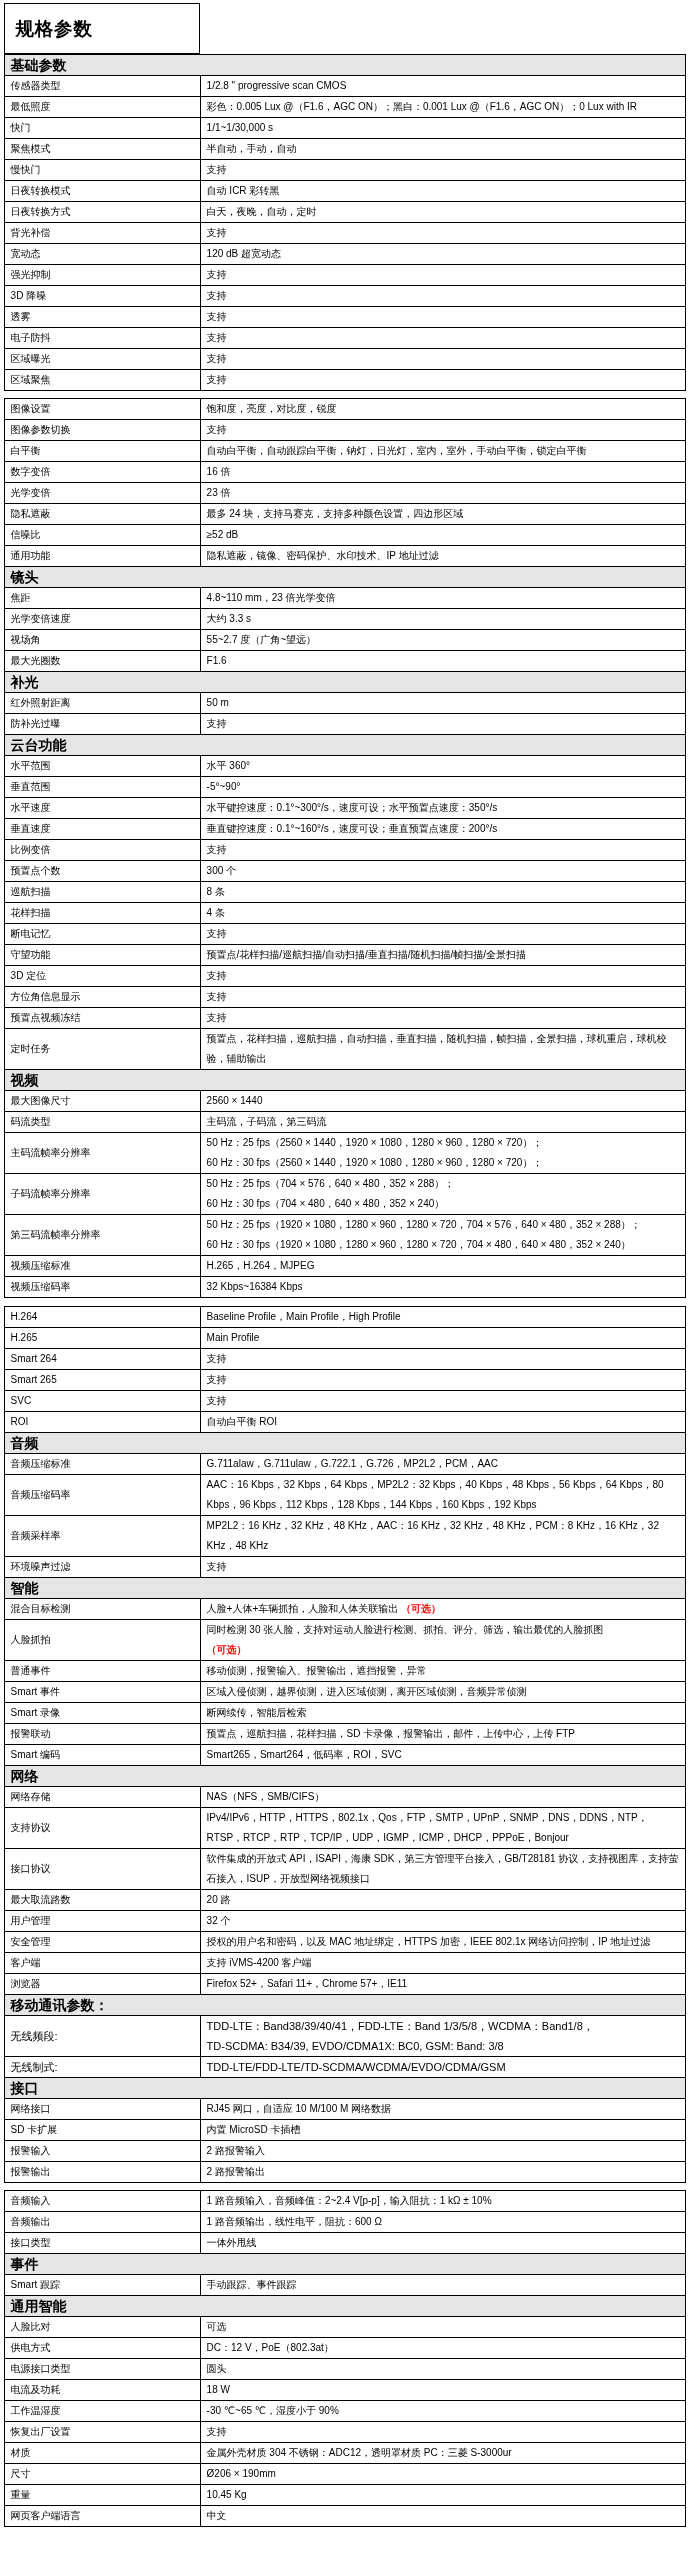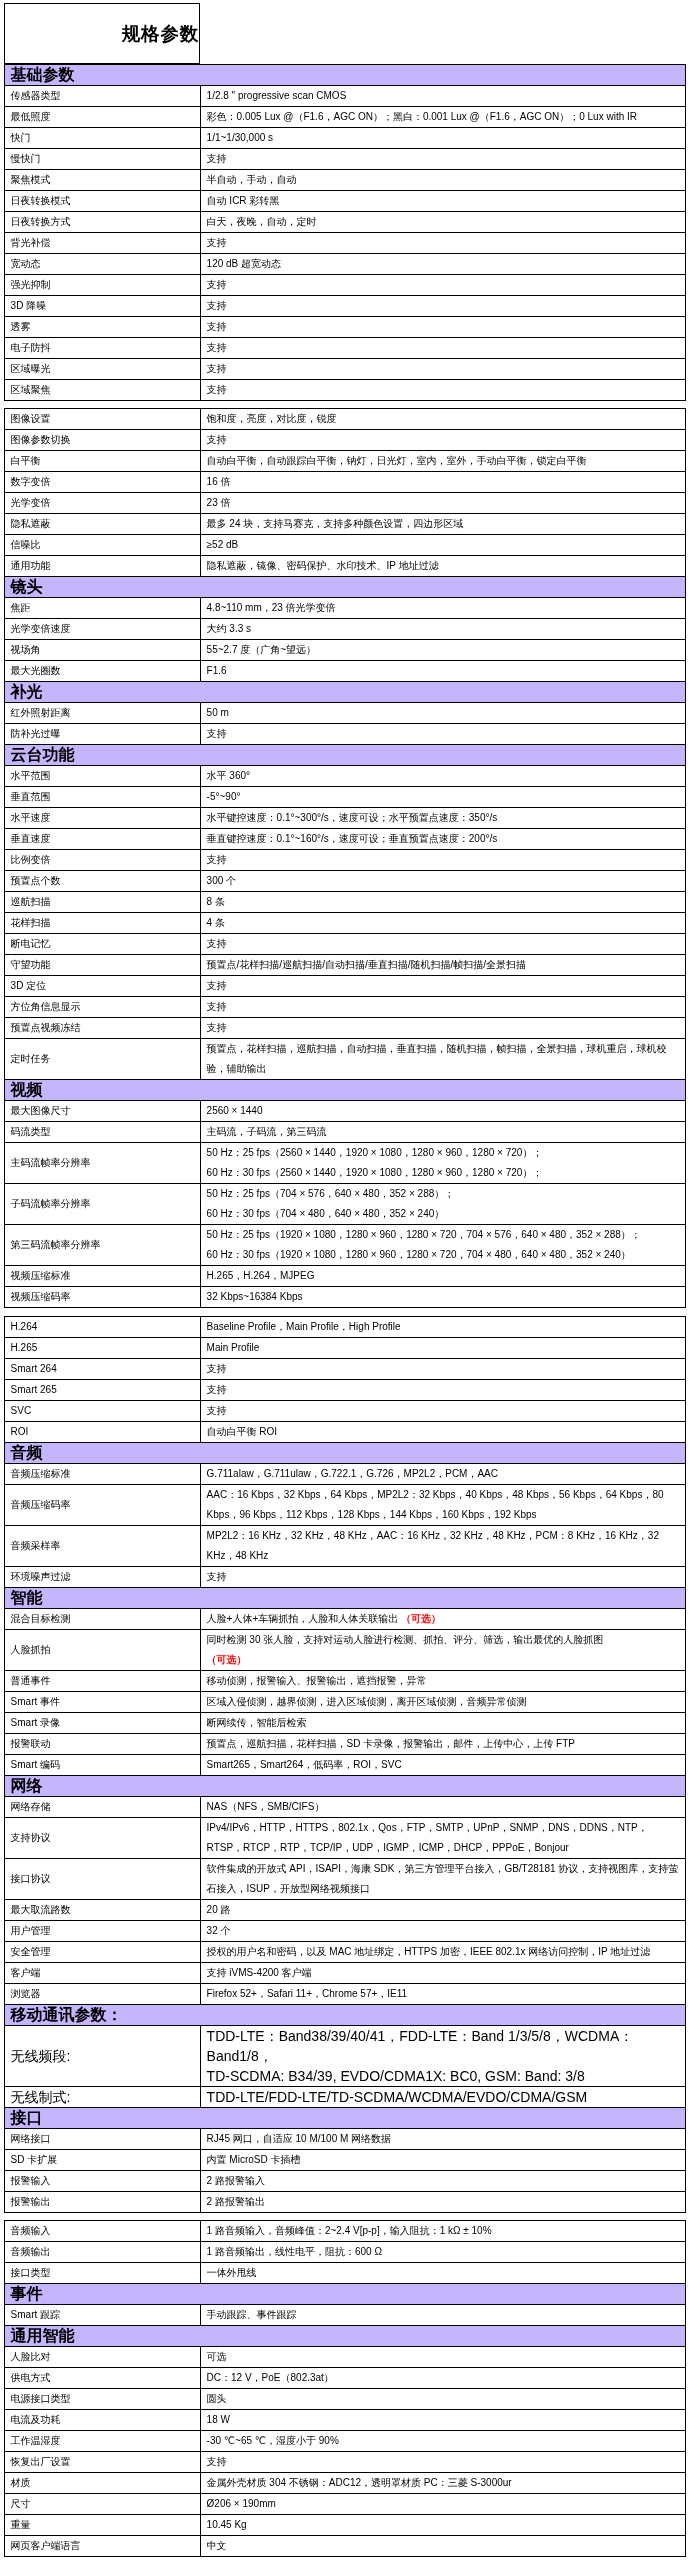--- a/index.html
+++ b/index.html
@@ -10,28 +10,27 @@
     font-family: "Liberation Sans", "DejaVu Sans", sans-serif;
   }
   .sheet {
     width: 689px;
     box-sizing: border-box;
     padding: 3.2px 4px 6.4px 4px;
     background: #ffffff;
   }
   .title-box {
     width: 196px;
-    height: 61px;
+    height: 51px;
     box-sizing: border-box;
     border: 0.8px solid #000;
     display: flex;
     align-items: center;
     padding-left: 10.5px;
     background: #fff;
-    justify-content: flex-end;
   }
   .title-box span {
     font-size: 18.5px;
     font-weight: bold;
     letter-spacing: 0.8px;
   }
   .spec-table {
     border-collapse: collapse;
     table-layout: fixed;
     width: 681px;
@@ -42,29 +41,29 @@
   }
   .spec-table td {
     border: 0.8px solid #000;
     padding: 0 5.6px;
     line-height: 20px;
     font-size: 10px;
     vertical-align: middle;
     word-break: break-word;
   }
   tr.section-row td {
-    background: #c4b5fd;
+    background: #e5e5e5;
     font-weight: bold;
-    font-size: 16px;
+    font-size: 14px;
   }
   td.value-cell {
     white-space: pre-wrap;
   }
   tr.alt-row td {
-    font-size: 14px;
+    font-size: 11px;
   }
   .red-opt {
     color: #ff0000;
     font-weight: bold;
   }
 </style>
 </head>
 <body>
 
 <div class="sheet">
@@ -87,26 +86,26 @@
           </tr>
           <tr>
             <td class="label-cell">最低照度</td>
             <td class="value-cell">彩色：0.005 Lux @（F1.6，AGC ON）；黑白：0.001 Lux @（F1.6，AGC ON）；0 Lux with IR</td>
           </tr>
           <tr>
             <td class="label-cell">快门</td>
             <td class="value-cell">1/1~1/30,000 s</td>
           </tr>
           <tr>
-            <td class="label-cell">慢快门</td>
-            <td class="value-cell">支持</td>
-          </tr>
-          <tr>
             <td class="label-cell">聚焦模式</td>
             <td class="value-cell">半自动，手动，自动</td>
+          </tr>
+          <tr>
+            <td class="label-cell">慢快门</td>
+            <td class="value-cell">支持</td>
           </tr>
           <tr>
             <td class="label-cell">日夜转换模式</td>
             <td class="value-cell">自动 ICR 彩转黑</td>
           </tr>
           <tr>
             <td class="label-cell">日夜转换方式</td>
             <td class="value-cell">白天，夜晚，自动，定时</td>
           </tr>
           <tr>

